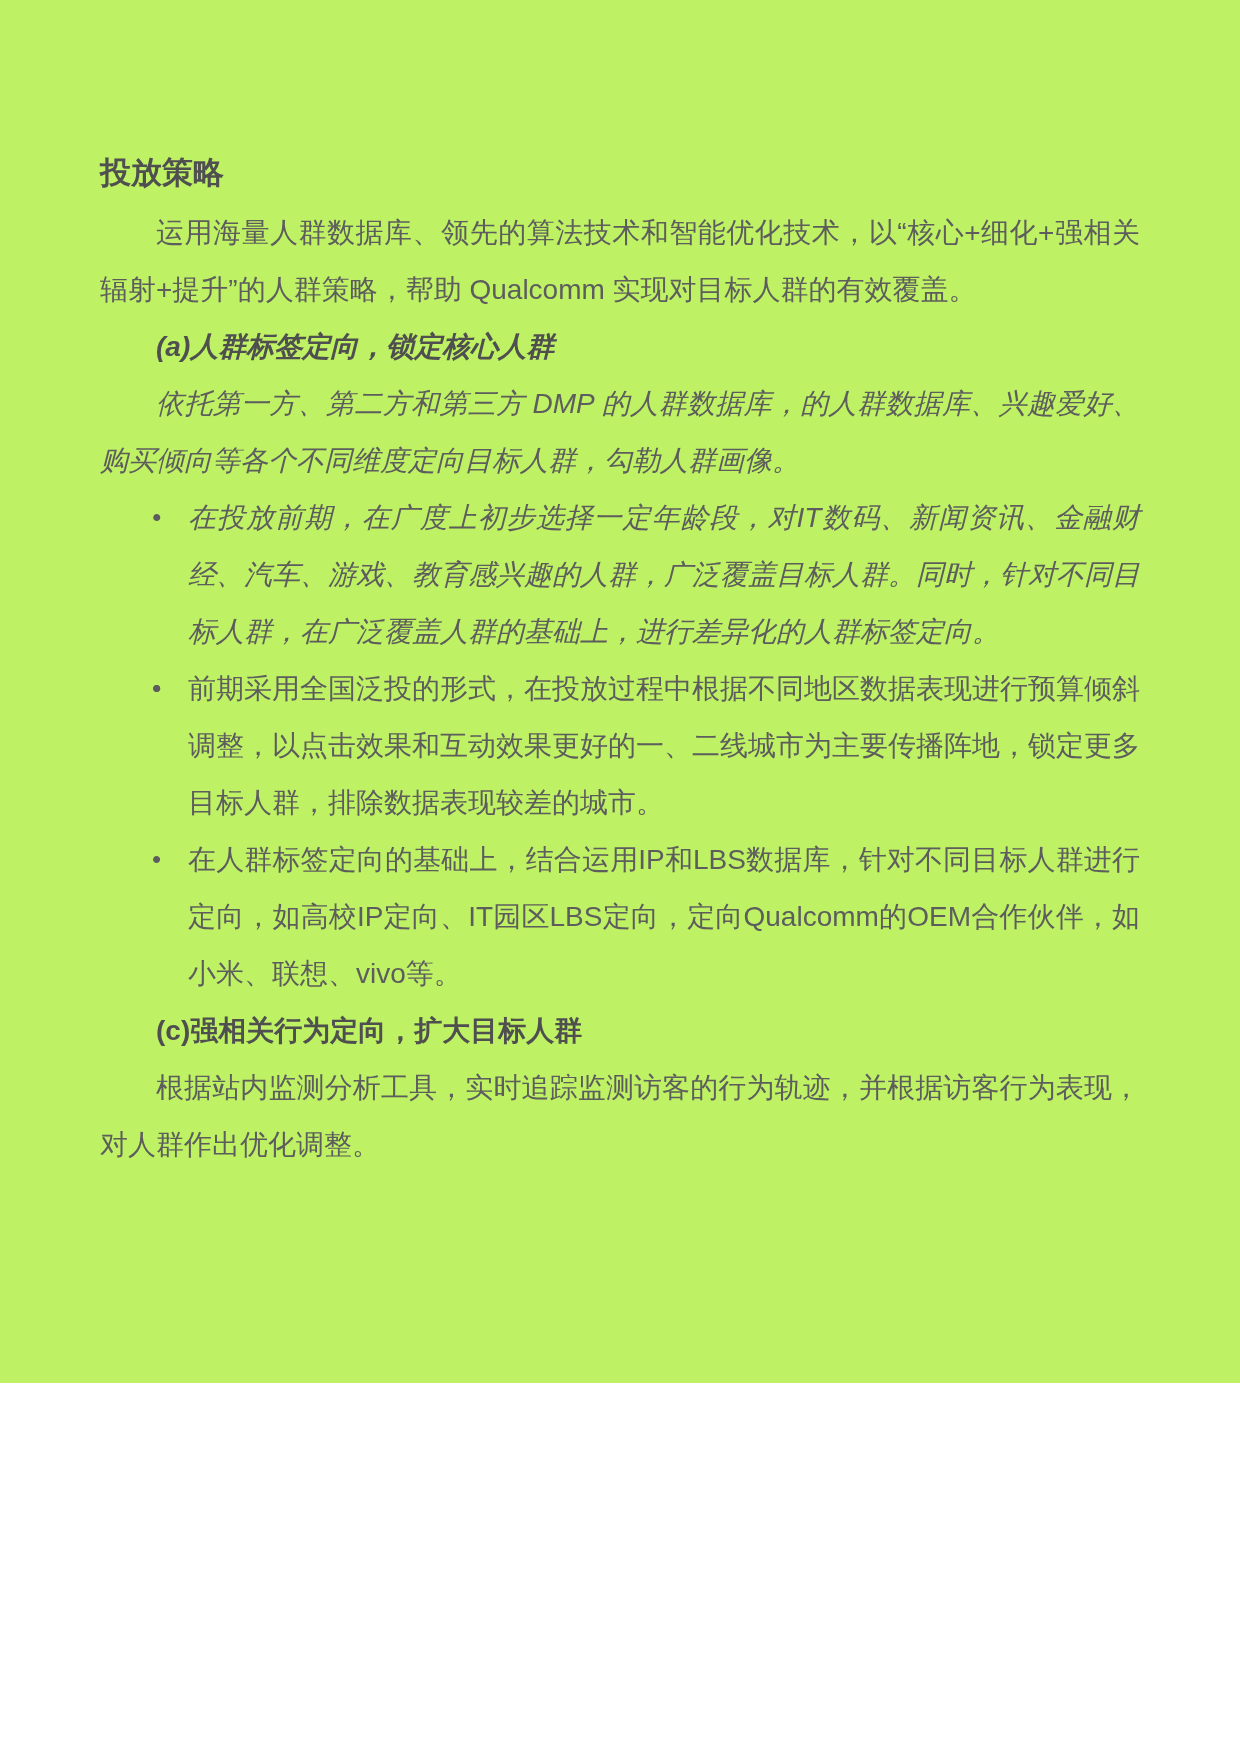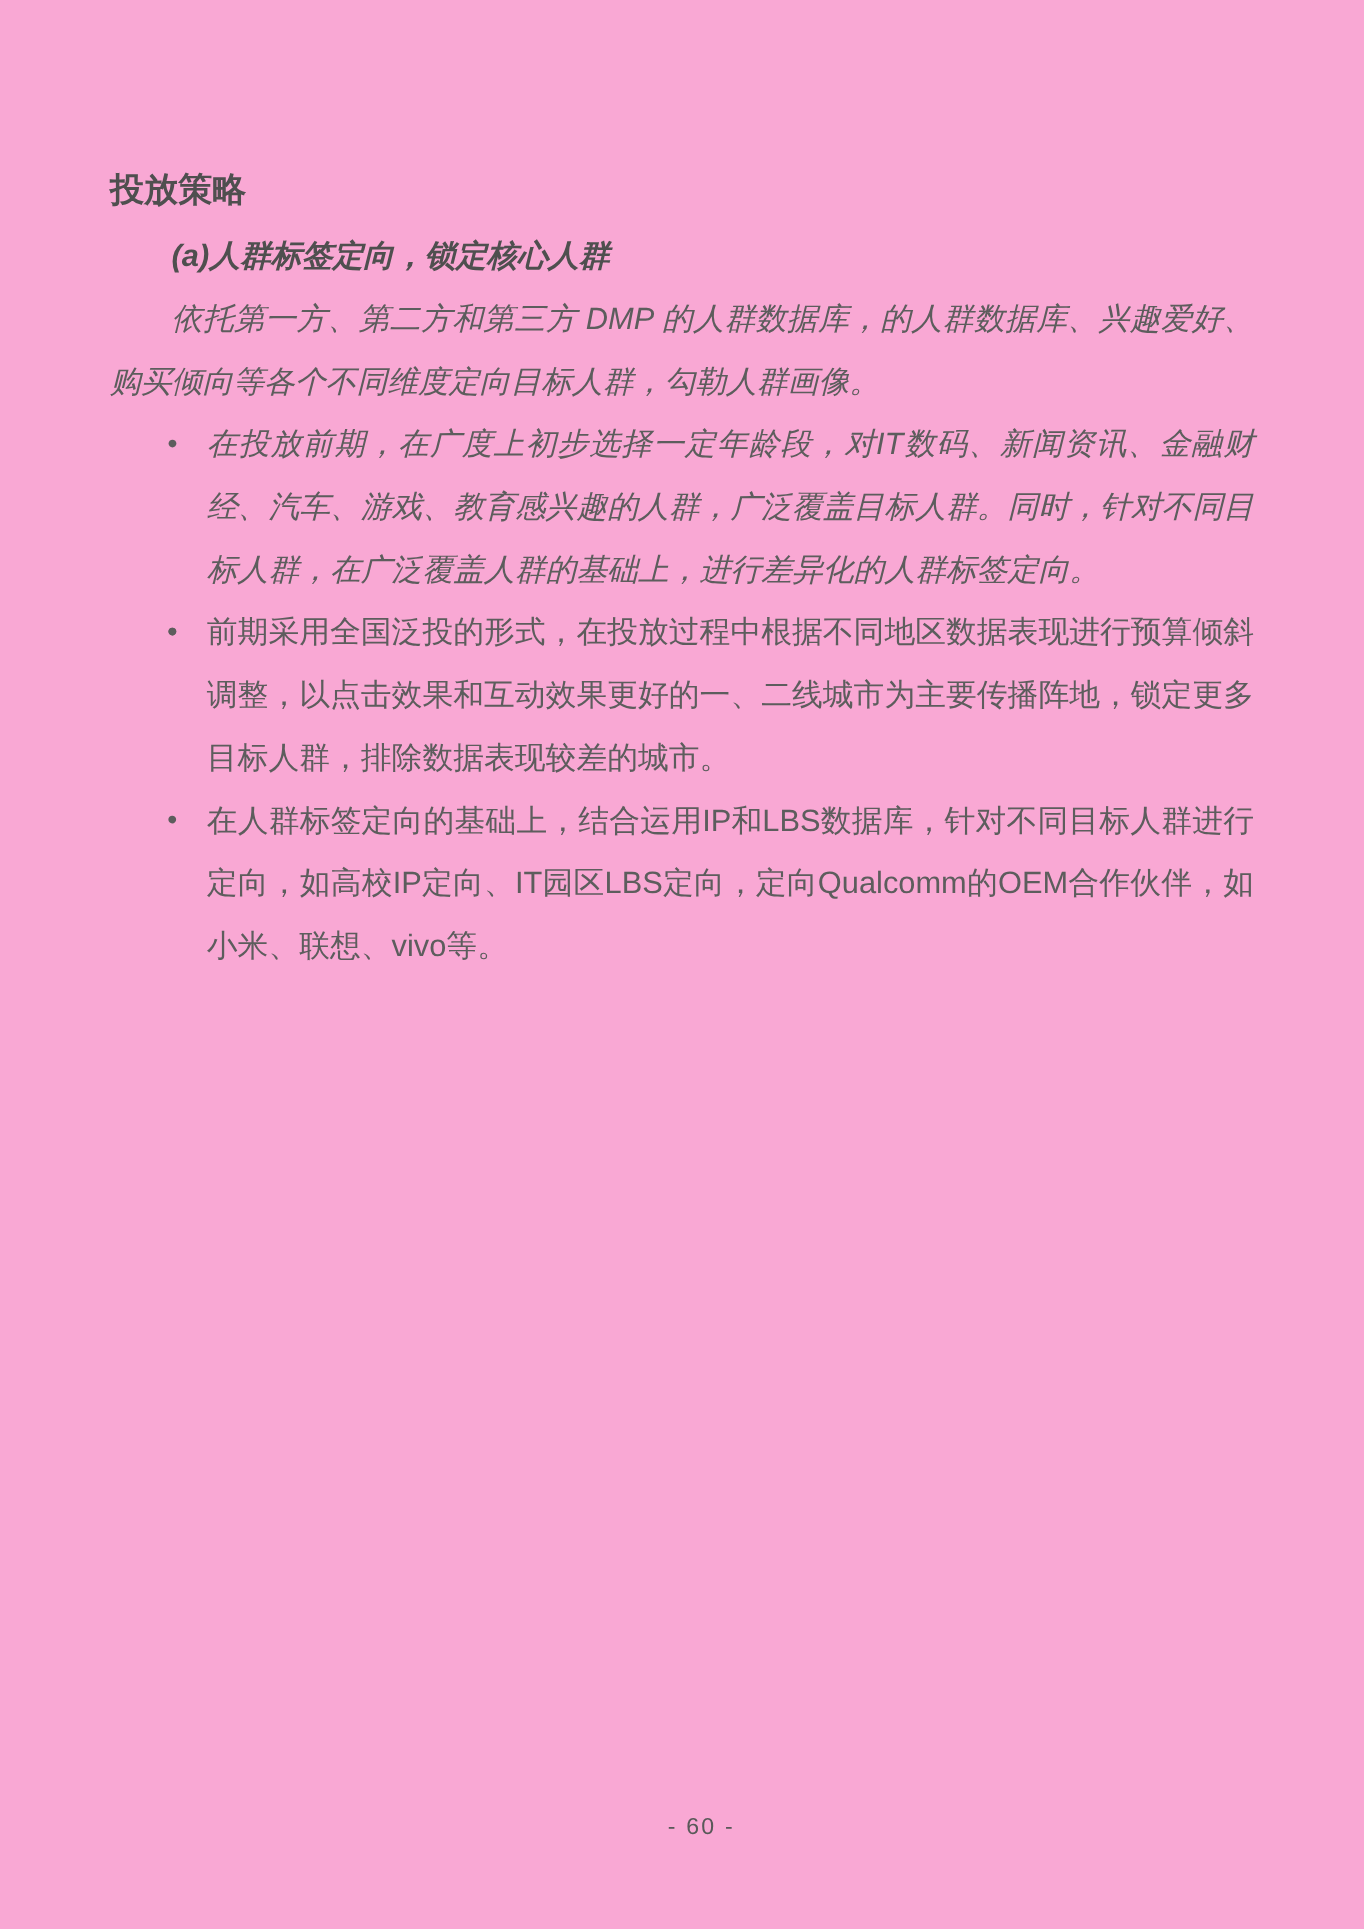--- a/index.html
+++ b/index.html
@@ -3,22 +3,22 @@
 <meta charset="utf-8">
 <style>
   html, body {
     margin: 0;
     padding: 0;
     background: #ffffff;
   }
   .page {
     position: relative;
     width: 1240px;
-    height: 1754px;
-    background: #f9a8d4;
+    height: 1383px;
+    background: #bef264;
     overflow: hidden;
     font-family: "Liberation Sans", "DejaVu Sans", sans-serif;
     color: #5d5d5d;
   }
   .content {
     position: absolute;
     left: 100px;
     top: 144px;
     width: 1040px;
     font-size: 28px;
@@ -81,20 +81,21 @@
   }
 </style>
 </head>
 <body>
 
 <div class="page">
   <div class="content">
 
     <h1 class="doc-title">投放策略</h1>
 
+    <p class="para">运用海量人群数据库、领先的算法技术和智能优化技术，以“核心+细化+强相关辐射+提升”的人群策略，帮助 Qualcomm 实现对目标人群的有效覆盖。</p>
 
     <section class="sec sec-a">
       <h2 class="sec-heading">(a)人群标签定向，锁定核心人群</h2>
       <p class="para">依托第一方、第二方和第三方 DMP 的人群数据库，的人群数据库、兴趣爱好、购买倾向等各个不同维度定向目标人群，勾勒人群画像。</p>
       <ul class="bullets">
         <li>
           <span class="bullet-marker">•</span>
           <span>在投放前期，在广度上初步选择一定年龄段，对IT数码、新闻资讯、金融财经、汽车、游戏、教育感兴趣的人群，广泛覆盖目标人群。同时，针对不同目标人群，在广泛覆盖人群的基础上，进行差异化的人群标签定向。</span>
         </li>
         <li>
@@ -109,17 +110,21 @@
           <span class="bullet-marker">•</span>
           <span>前期采用全国泛投的形式，在投放过程中根据不同地区数据表现进行预算倾斜调整，以点击效果和互动效果更好的一、二线城市为主要传播阵地，锁定更多目标人群，排除数据表现较差的城市。</span>
         </li>
         <li>
           <span class="bullet-marker">•</span>
           <span>在人群标签定向的基础上，结合运用IP和LBS数据库，针对不同目标人群进行定向，如高校IP定向、IT园区LBS定向，定向Qualcomm的OEM合作伙伴，如小米、联想、vivo等。</span>
         </li>
       </ul>
     </section>
 
+    <section class="sec sec-c">
+      <h2 class="sec-heading">(c)强相关行为定向，扩大目标人群</h2>
+      <p class="para">根据站内监测分析工具，实时追踪监测访客的行为轨迹，并根据访客行为表现，对人群作出优化调整。</p>
+    </section>
 
   </div>
 
   <div class="page-footer">- 60 -</div>
 </div>
 
 </body></html>

